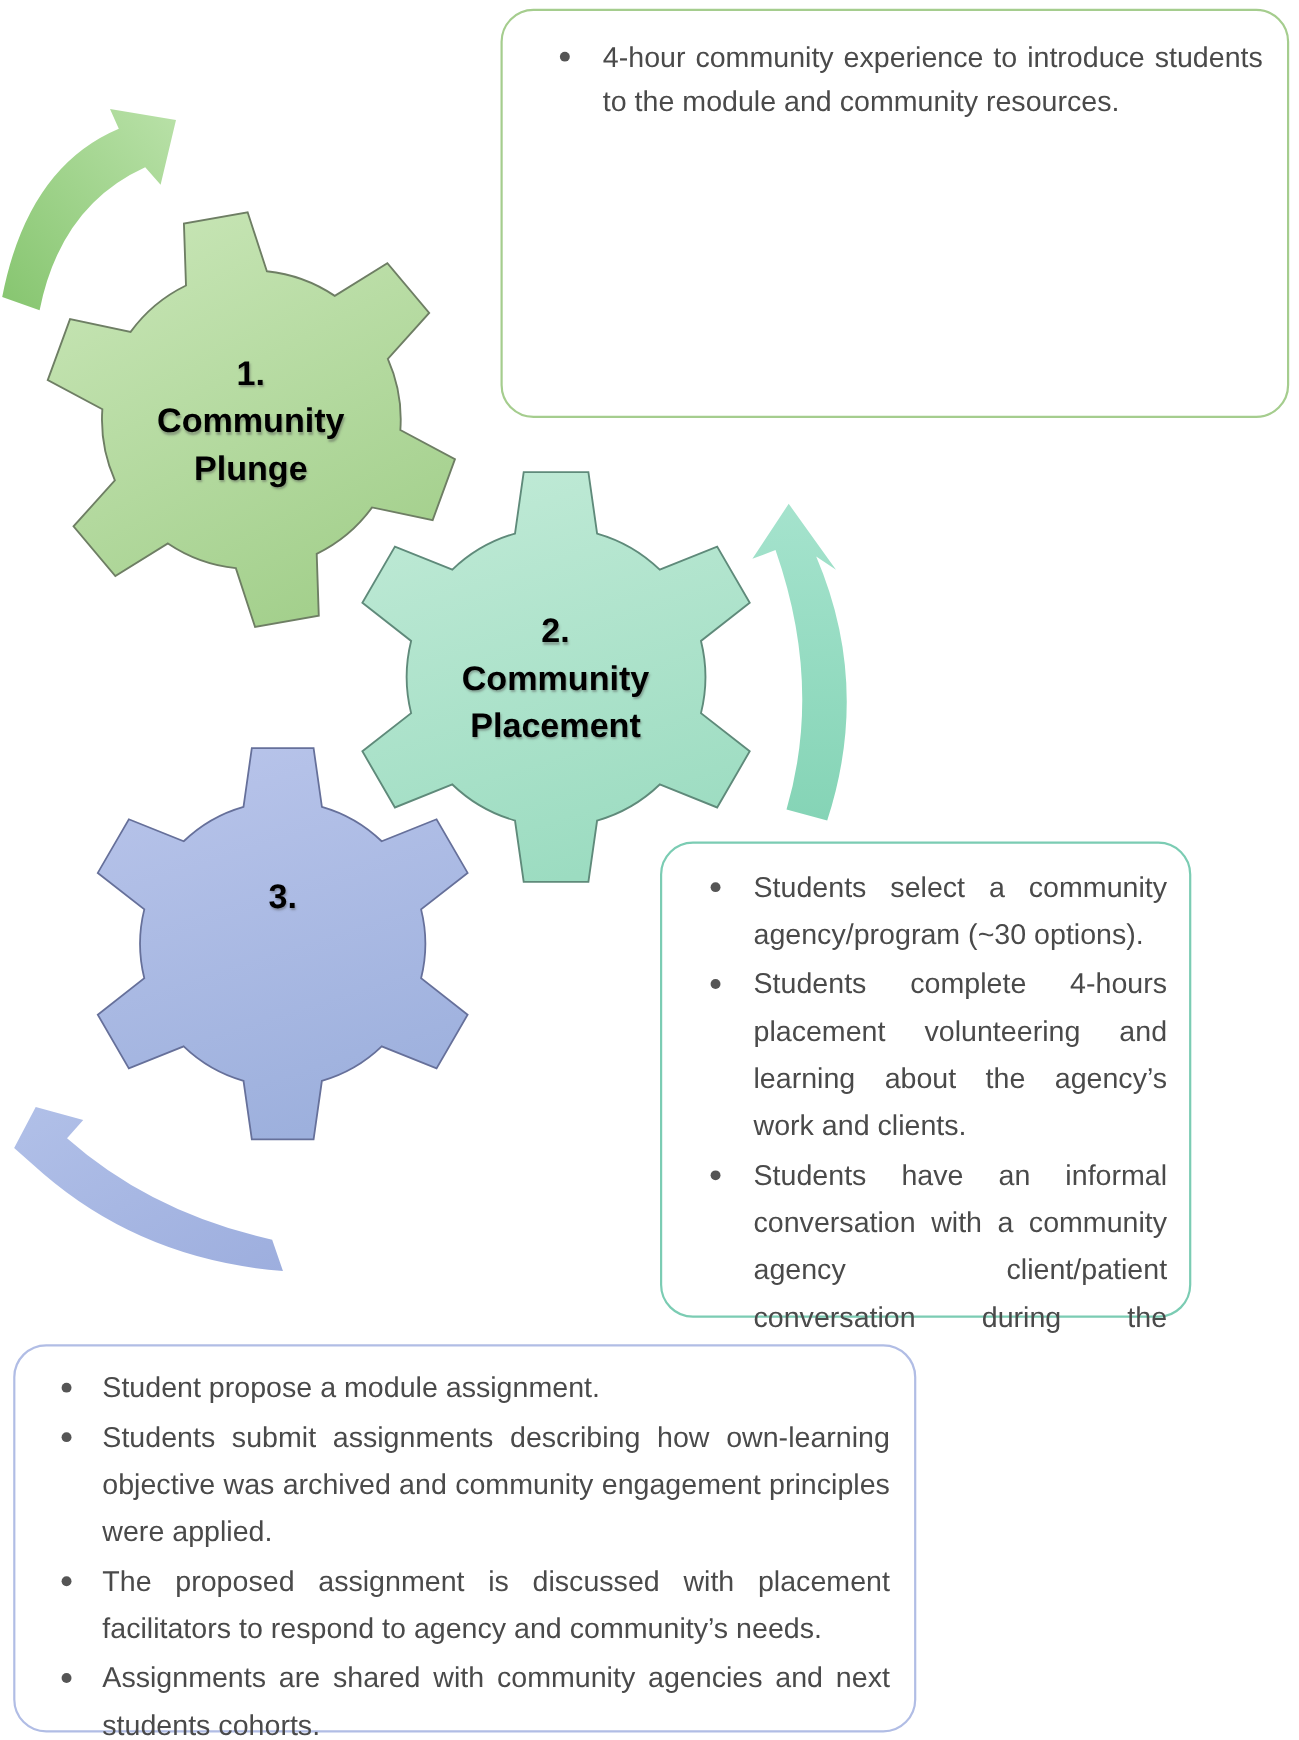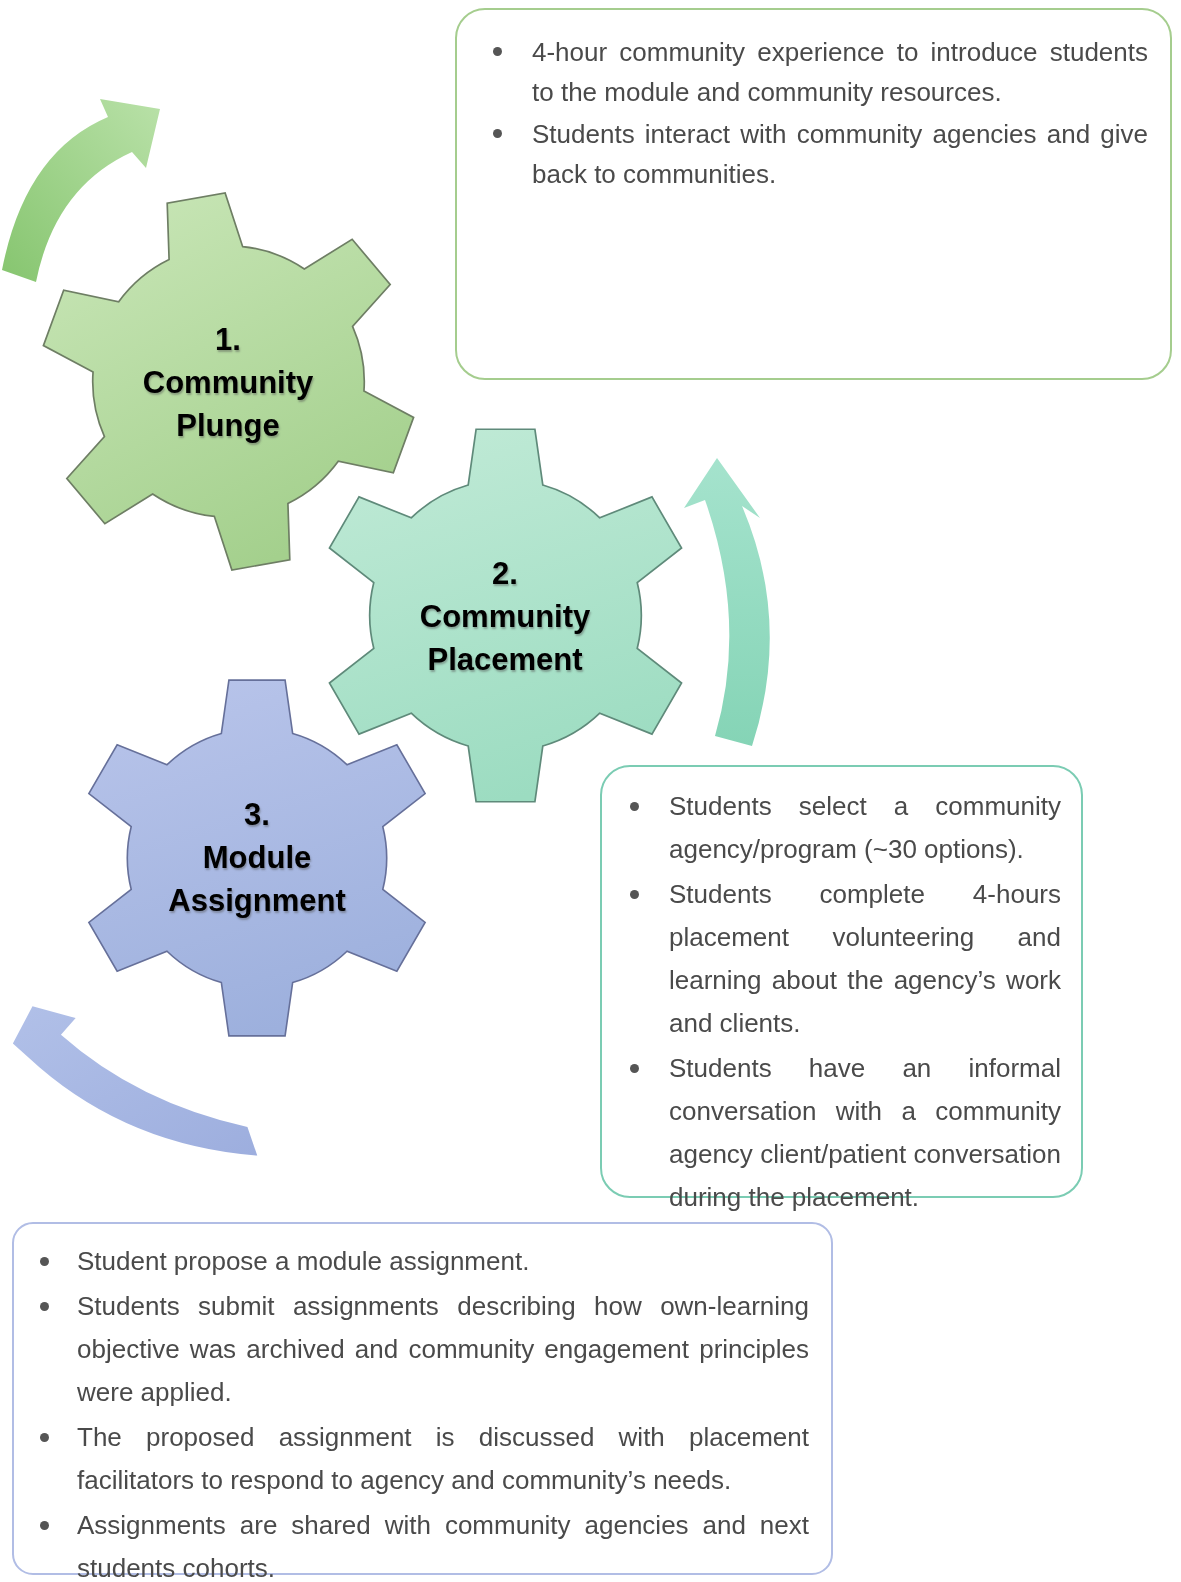--- a/index.html
+++ b/index.html
@@ -15,32 +15,32 @@
     text-shadow:1px 2px 2px rgba(80,80,80,0.45);
   }
   .gear-name{white-space:pre-line;}
   
   .panel{
     position:absolute;box-sizing:border-box;background:#fff;
     border:2px solid #999;border-radius:30px;
     color:#4a4a4a;font-size:26px;
   }
   .panel ul{list-style:none;margin:0;padding:0;}
-  .panel li{position:relative;text-align:justify;}
+  .panel li{position:relative;text-align:justify;margin-left:16px;}
   .panel li::before{
     content:"";position:absolute;width:9px;height:9px;border-radius:50%;
     background:#555;
   }
   #panel1{left:455px;top:8px;width:717px;height:372px;border-color:#a5cd8e;padding:22px 22px 0 0;line-height:40px;}
   #panel1 li{padding-left:75px;}
   #panel1 li::before{left:36px;top:15px;}
   #panel2{left:600px;top:765px;width:483px;height:433px;border-color:#7bccb3;padding:18px 20px 0 0;line-height:43px;}
   #panel2 li{padding-left:67px;}
   #panel2 li::before{left:28px;top:17px;}
-  #panel3{left:12px;top:1222px;width:821px;height:353px;border-color:#b1bde5;padding:16px 22px 0 0;line-height:43px;border-radius:21px;}
+  #panel3{left:12px;top:1222px;width:821px;height:353px;border-color:#b1bde5;padding:16px 22px 0 0;line-height:43px;}
   #panel3 li{padding-left:63px;}
   #panel3 li::before{left:26px;top:17px;}
   .panel li{margin-bottom:2px;}
 </style>
 </head>
 <body>
 
 <div class="canvas">
 
   <svg class="shape" style="left:0px;top:92px;width:170px;height:200px;" viewBox="0 0 170 200">
@@ -99,38 +99,35 @@
     <defs>
       <linearGradient id="gear3g" x1="0.2" y1="0" x2="0.5" y2="1">
         <stop offset="0" stop-color="#b8c4ea"></stop>
         <stop offset="1" stop-color="#9db0dd"></stop>
       </linearGradient>
     </defs>
     <path d="M 80.2 30.8 L 84.4 1.2 L 115.6 1.2 L 119.8 30.8 A 72 72 0 0 1 150.0 48.2 L 177.7 37.1 L 193.4 64.2 L 169.9 82.6 A 72 72 0 0 1 169.9 117.4 L 193.4 135.8 L 177.7 162.9 L 150.0 151.8 A 72 72 0 0 1 119.8 169.2 L 115.6 198.8 L 84.4 198.8 L 80.2 169.2 A 72 72 0 0 1 50.0 151.8 L 22.3 162.9 L 6.6 135.8 L 30.1 117.4 A 72 72 0 0 1 30.1 82.6 L 6.6 64.2 L 22.3 37.1 L 50.0 48.2 A 72 72 0 0 1 80.2 30.8 Z" fill="url(#gear3g)" stroke-width="0.9" stroke="#66709a"></path>
   </svg>
   <div class="gear-label" style="left:147px;top:793px;width:220px;">
     <div class="gear-num">3.</div>
-    <div class="gear-name">Module
-Assignment</div>
   </div>
 
   <svg class="shape" style="left:5px;top:985px;width:265px;height:180px;" viewBox="0 0 270 180">
     <defs>
       <linearGradient id="arr3g" x1="0" y1="0" x2="1" y2="1">
         <stop offset="0" stop-color="#b1c0e8"></stop>
         <stop offset="1" stop-color="#9daede"></stop>
       </linearGradient>
     </defs>
     <path d="M 28 20 L 72 32 L 57 49 Q 135 118 247 143 L 257 172 Q 128 162 35 82 L 8 58 Z" fill="url(#arr3g)"></path>
   </svg>
 
   <div class="panel" id="panel1">
     <ul>
       <li>4-hour community experience to introduce students to the module and community resources.</li>
-      <li>Students interact with community agencies and give back to communities.</li>
     </ul>
   </div>
 
   <div class="panel" id="panel2">
     <ul>
       <li>Students select a community agency/program (~30 options).</li>
       <li>Students complete 4-hours placement volunteering and learning about the agency’s work and clients.</li>
       <li>Students have an informal conversation with a community agency client/patient conversation during the placement.</li>
     </ul>
   </div>

